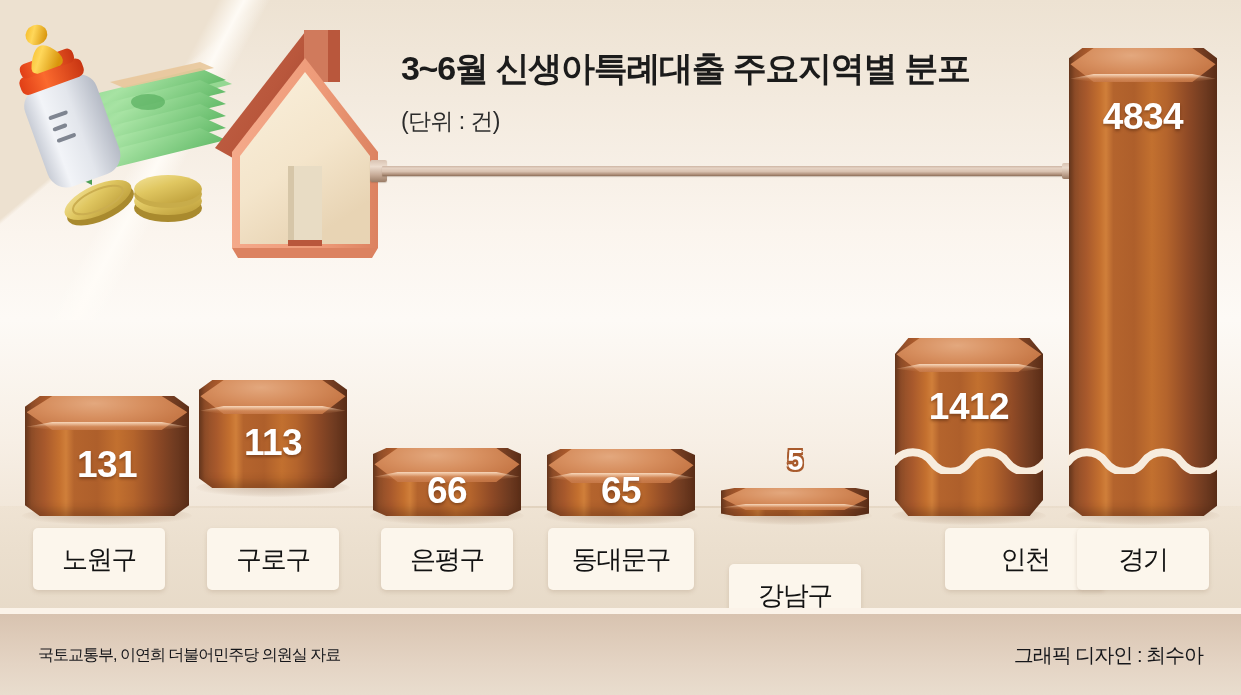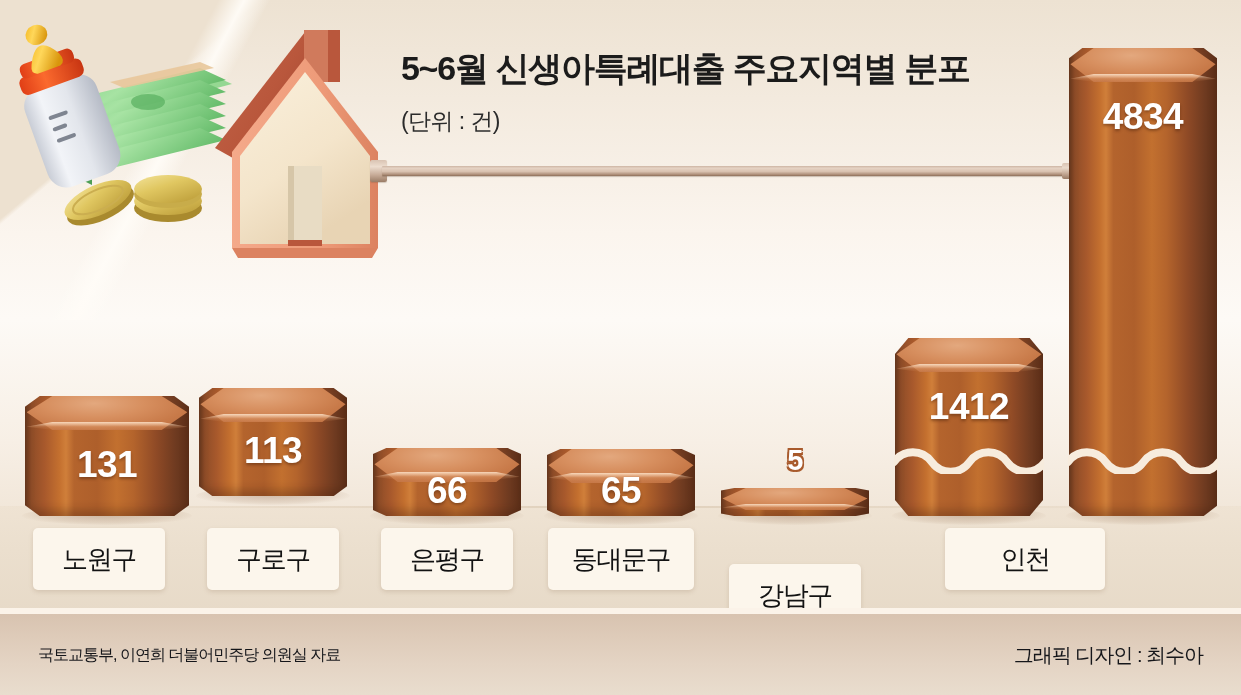--- a/index.html
+++ b/index.html
@@ -270,21 +270,21 @@
         <path d="M232 152 L305 58 L378 152 L378 248 L232 248 Z" fill="url(#gWallEdge)"></path>
         <path d="M240 156 L305 72 L370 156 L370 244 L240 244 Z" fill="url(#gWall)"></path>
         <path d="M288 244 v-78 h34 v78 z" fill="#E8DCC4"></path>
         <path d="M288 244 v-78 h6 v78 z" fill="#D6C6A8"></path>
         <path d="M288 240 h34 v6 h-34 z" fill="#B9573C"></path>
         <path d="M232 248 L378 248 L372 258 L238 258 Z" fill="#DC8260"></path>
       </g>
     </svg>
   </div>
 
-  <div class="title">5~6월 신생아특례대출 주요지역별 분포</div>
+  <div class="title">3~6월 신생아특례대출 주요지역별 분포</div>
   <div class="subtitle">(단위 : 건)</div>
 
   <div class="rod">
     <div class="rod-cap-l"></div>
     <div class="rod-shaft"></div>
     <div class="rod-cap-r"></div>
   </div>
 
   <div class="chart">
 
@@ -294,21 +294,21 @@
         <div class="body" style="height:120px;"></div>
         <div class="top" style="top:0;"></div>
         <div class="toprim" style="top:26px;"></div>
         <div class="value" style="top:48px;">131</div>
       </div>
     </div>
     <div class="cat-label" style="left:33px; width:132px;">
       <span>노원구</span>
     </div>
 
-    <div class="bar-group" style="left:199px; top:400px; width:148px; height:96px;">
+    <div class="bar-group" style="left:199px; top:392px; width:148px; height:96px;">
       <div class="prism" style="height:108px;">
         <div class="shadow"></div>
         <div class="body" style="height:108px;"></div>
         <div class="top" style="top:0;"></div>
         <div class="toprim" style="top:26px;"></div>
         <div class="value" style="top:42px;">113</div>
       </div>
     </div>
     <div class="cat-label" style="left:207px; width:132px;">
       <span>구로구</span>
@@ -378,20 +378,23 @@
         <div class="top" style="top:0;"></div>
         <div class="toprim" style="top:26px;"></div>
         <div class="value" style="top:48px;">4834</div>
         <div class="wave" style="top:400px;">
           <svg viewBox="0 0 160 26" preserveAspectRatio="none" aria-hidden="true">
             <path d="M0 14 C 10 1, 30 1, 40 14 S 70 27, 80 14 S 110 1, 120 14 S 150 27, 160 14" fill="none" stroke="#F7ECDD" stroke-width="8" stroke-linecap="round"></path>
           </svg>
         </div>
       </div>
     </div>
+    <div class="cat-label" style="left:1077px; width:132px;">
+      <span>경기</span>
+    </div>
 
   </div>
 
   <div class="footer">
     <div class="footer-source">국토교통부, 이연희 더불어민주당 의원실 자료</div>
     <div class="footer-credit">그래픽 디자인 : 최수아</div>
   </div>
 
 </div>
 

